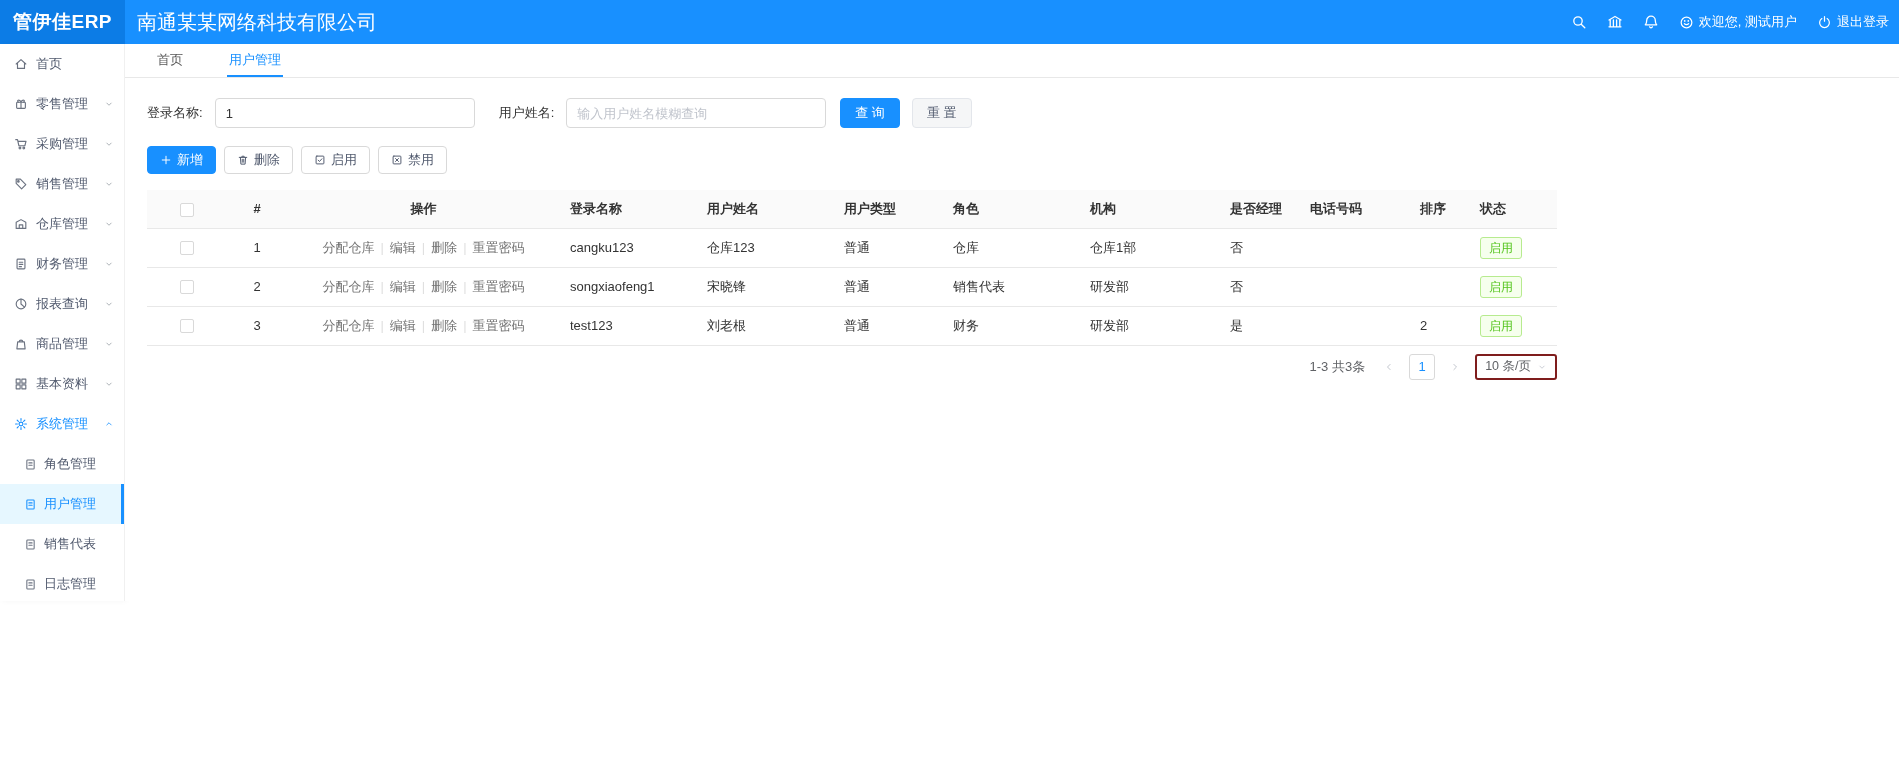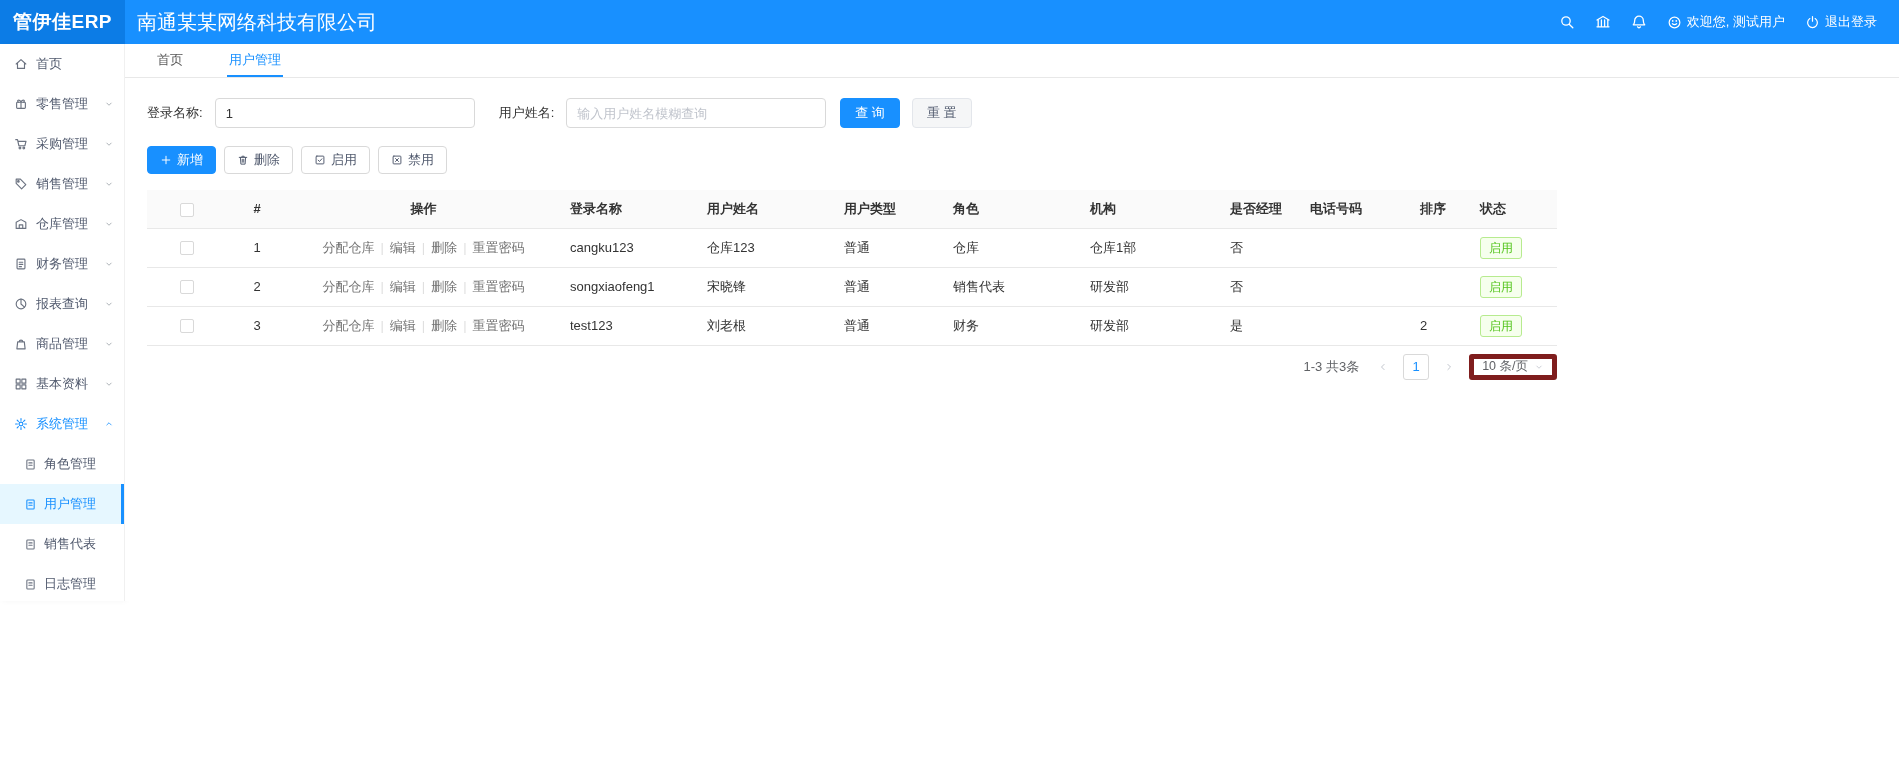--- a/index.html
+++ b/index.html
@@ -5,21 +5,21 @@
   *{box-sizing:border-box;margin:0;padding:0}
   html,body{width:1899px;height:773px;overflow:hidden}
   body{font-family:"Liberation Sans","DejaVu Sans",sans-serif;font-size:13px;color:#333;background:#fff}
   svg{display:block}
 
   
   .topbar{height:44px;background:#1890ff;display:flex;align-items:center;color:#fff}
   .logo{width:125px;height:100%;background:#0c7ce6;display:flex;align-items:center;justify-content:center;
         font-size:19px;font-weight:bold;letter-spacing:.5px}
   .company{margin-left:12px;font-size:20px}
-  .topbar-right{margin-left:auto;display:flex;align-items:center;gap:20px;padding-right:22px}
+  .topbar-right{margin-left:auto;display:flex;align-items:center;gap:20px;padding-right:10px}
   .tb-icon{display:inline-flex;cursor:pointer}
   .tb-icon svg{width:16px;height:16px}
   .tb-user{display:inline-flex;align-items:center;gap:5px;cursor:pointer;font-size:13px}
   .tb-user .tb-icon svg{width:15px;height:15px}
 
   
   .layout{display:flex;height:557px}
   .sidebar{width:125px;flex:0 0 125px;background:#fff;border-right:1px solid #f0f0f0;
            box-shadow:2px 0 6px rgba(0,0,0,.04);overflow:hidden}
   .main{flex:1;display:flex;flex-direction:column;background:#fff;min-width:0}
@@ -74,21 +74,21 @@
   .op-link{color:#737373;text-decoration:none;cursor:pointer}
   .op-sep{color:#e0e0e0;margin:0 6px}
   .badge{display:inline-block;padding:2px 8px;border:1px solid #b7eb8f;color:#52c41a;background:#f6ffed;border-radius:3px;font-size:12px;line-height:16px}
 
   
   .pagination{width:1410px;margin-top:8px;display:flex;justify-content:flex-end;align-items:center;gap:8px;color:#606266}
   .pg-total{margin-right:4px}
   .pg-btn{display:inline-flex;align-items:center;justify-content:center;width:24px;height:24px;color:#c0c4cc;cursor:pointer}
   .pg-btn svg{width:12px;height:12px}
   .pg-page{display:inline-flex;align-items:center;justify-content:center;min-width:26px;height:26px;border:1px solid #d9d9d9;border-radius:3px;background:#fff;color:#1890ff;cursor:pointer}
-  .pg-size{display:inline-flex;align-items:center;gap:6px;height:26px;border:5px solid #7f1d1d;border-radius:3px;background:#fff;padding:0 8px;font-size:12.5px;color:#606266;cursor:pointer}
+  .pg-size{display:inline-flex;align-items:center;gap:6px;height:26px;border:2px solid #7f1d1d;border-radius:3px;background:#fff;padding:0 8px;font-size:12.5px;color:#606266;cursor:pointer}
   .pg-caret{display:inline-flex;color:#c0c4cc}
   .pg-caret svg{width:10px;height:10px}
 </style>
 </head>
 <body>
 
 <div class="topbar">
   <div class="logo">管伊佳ERP</div>
   <div class="company">南通某某网络科技有限公司</div>
   <div class="topbar-right">

